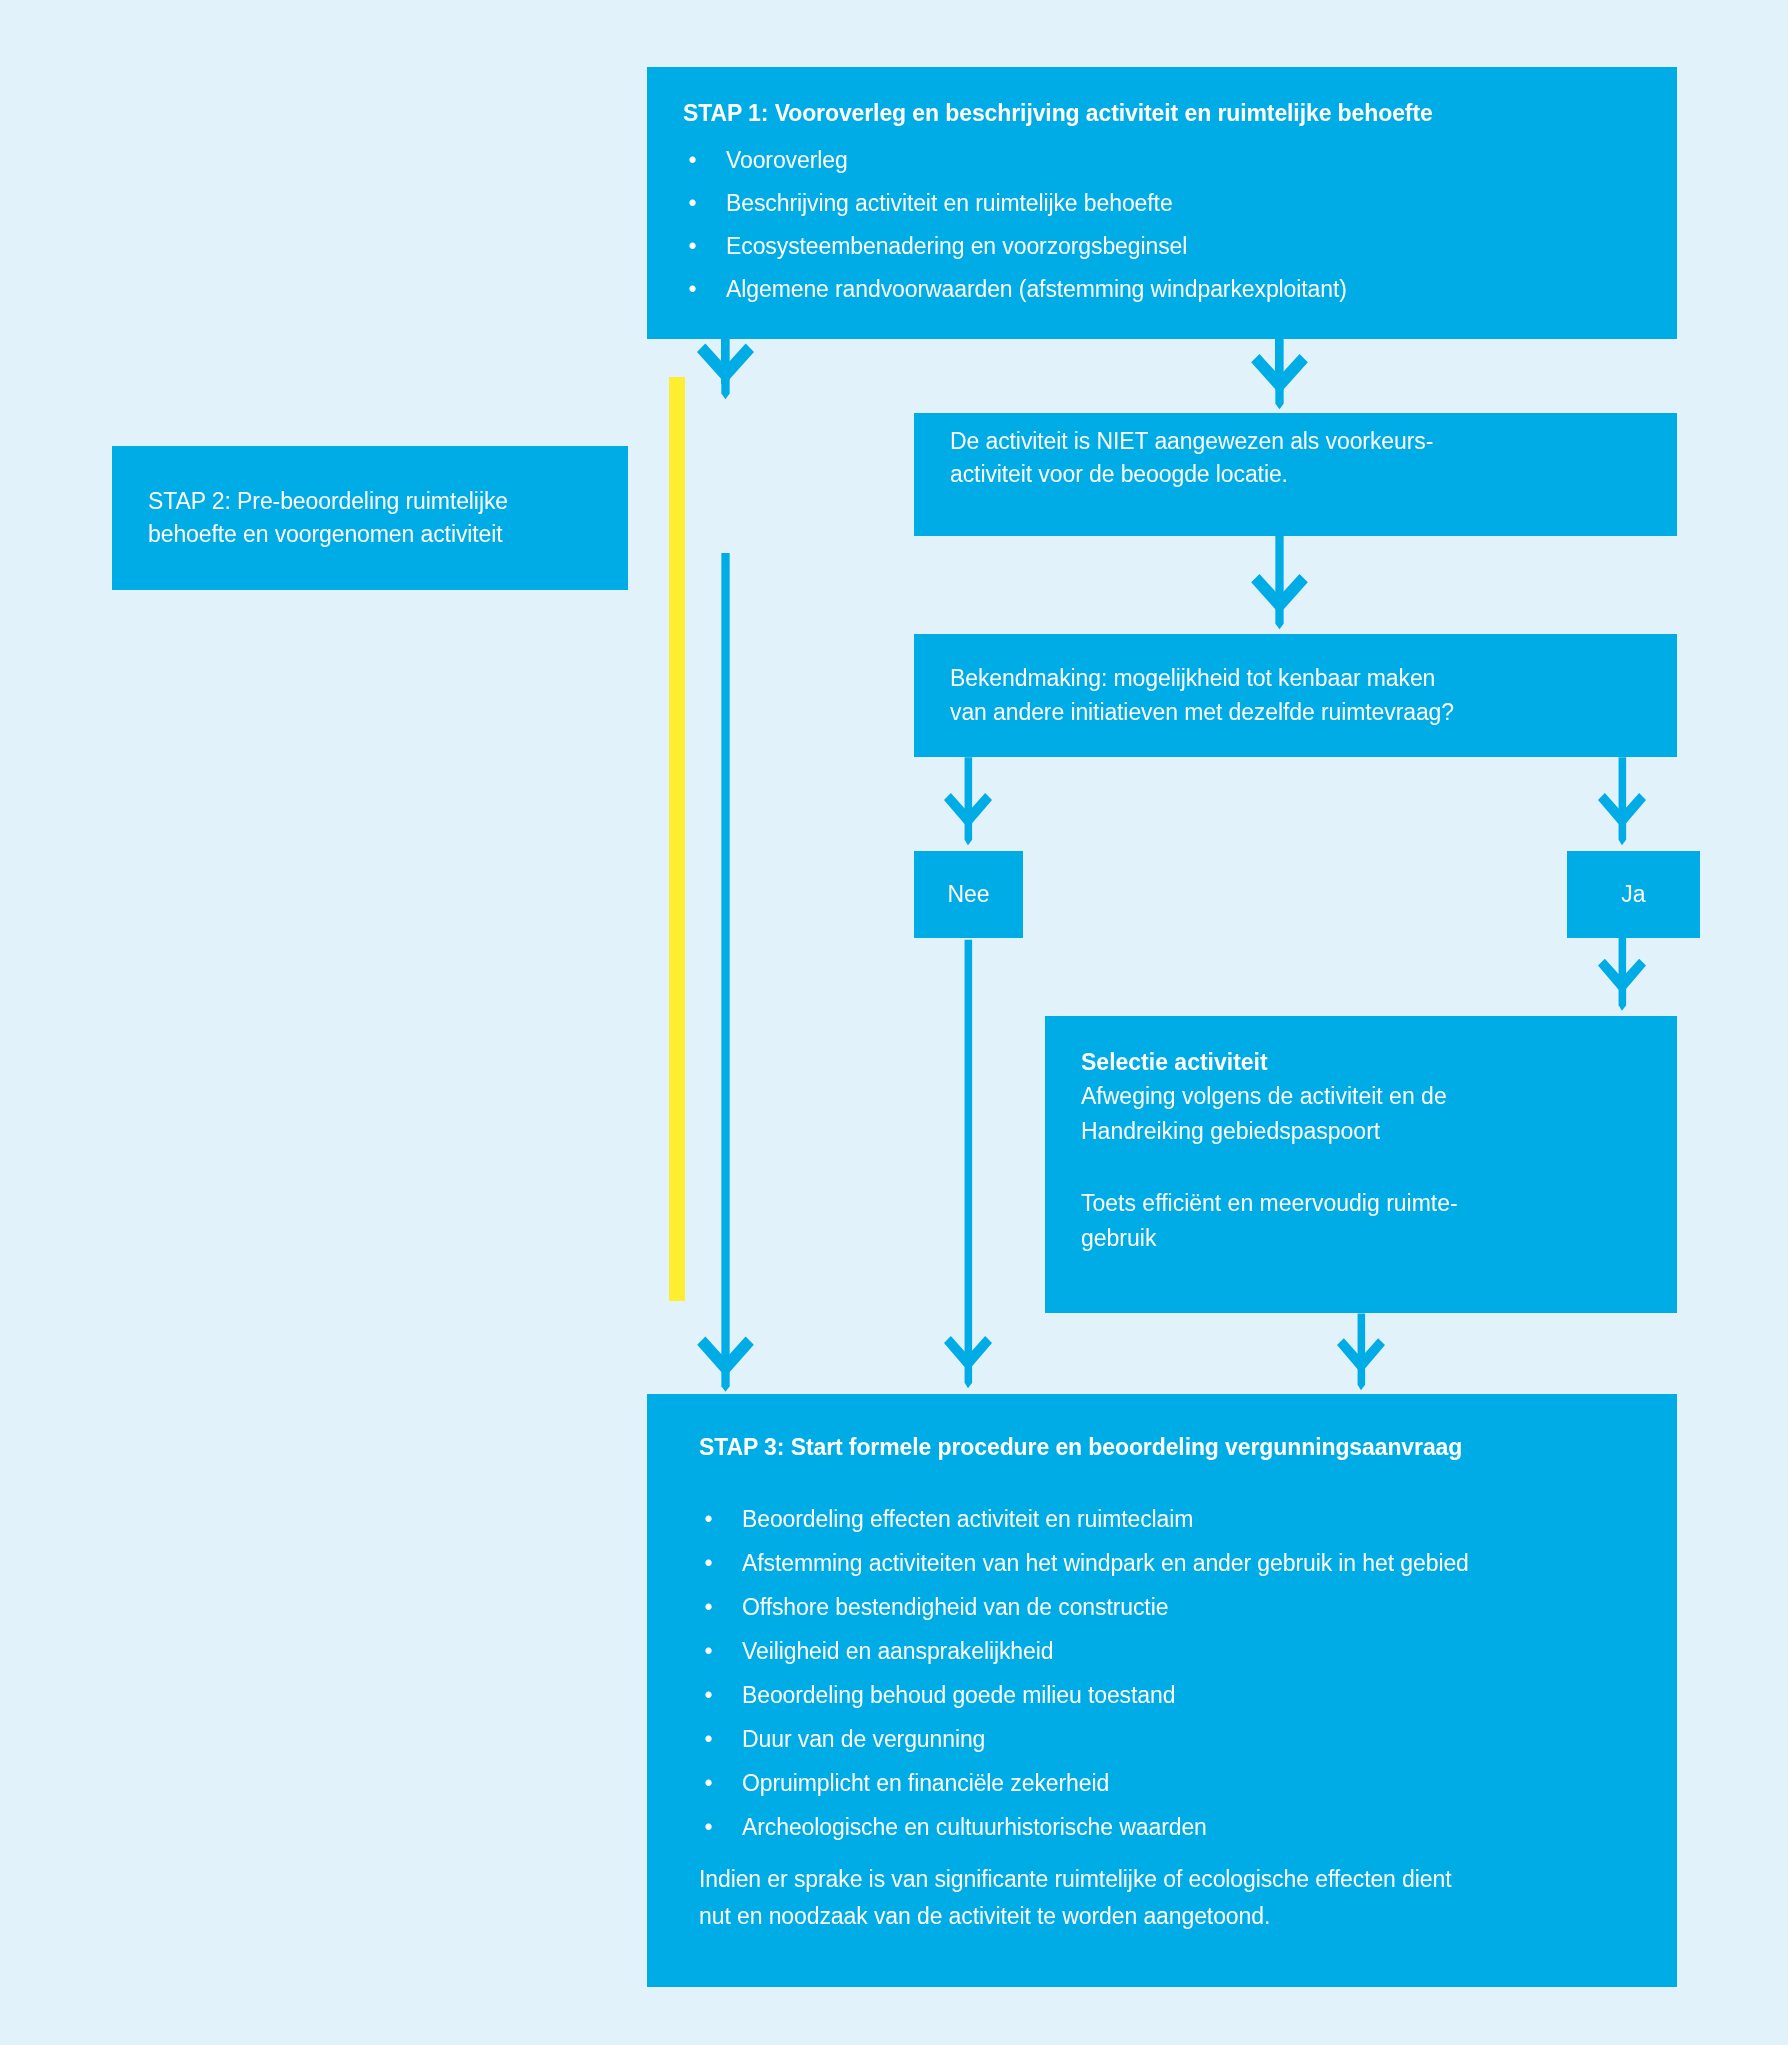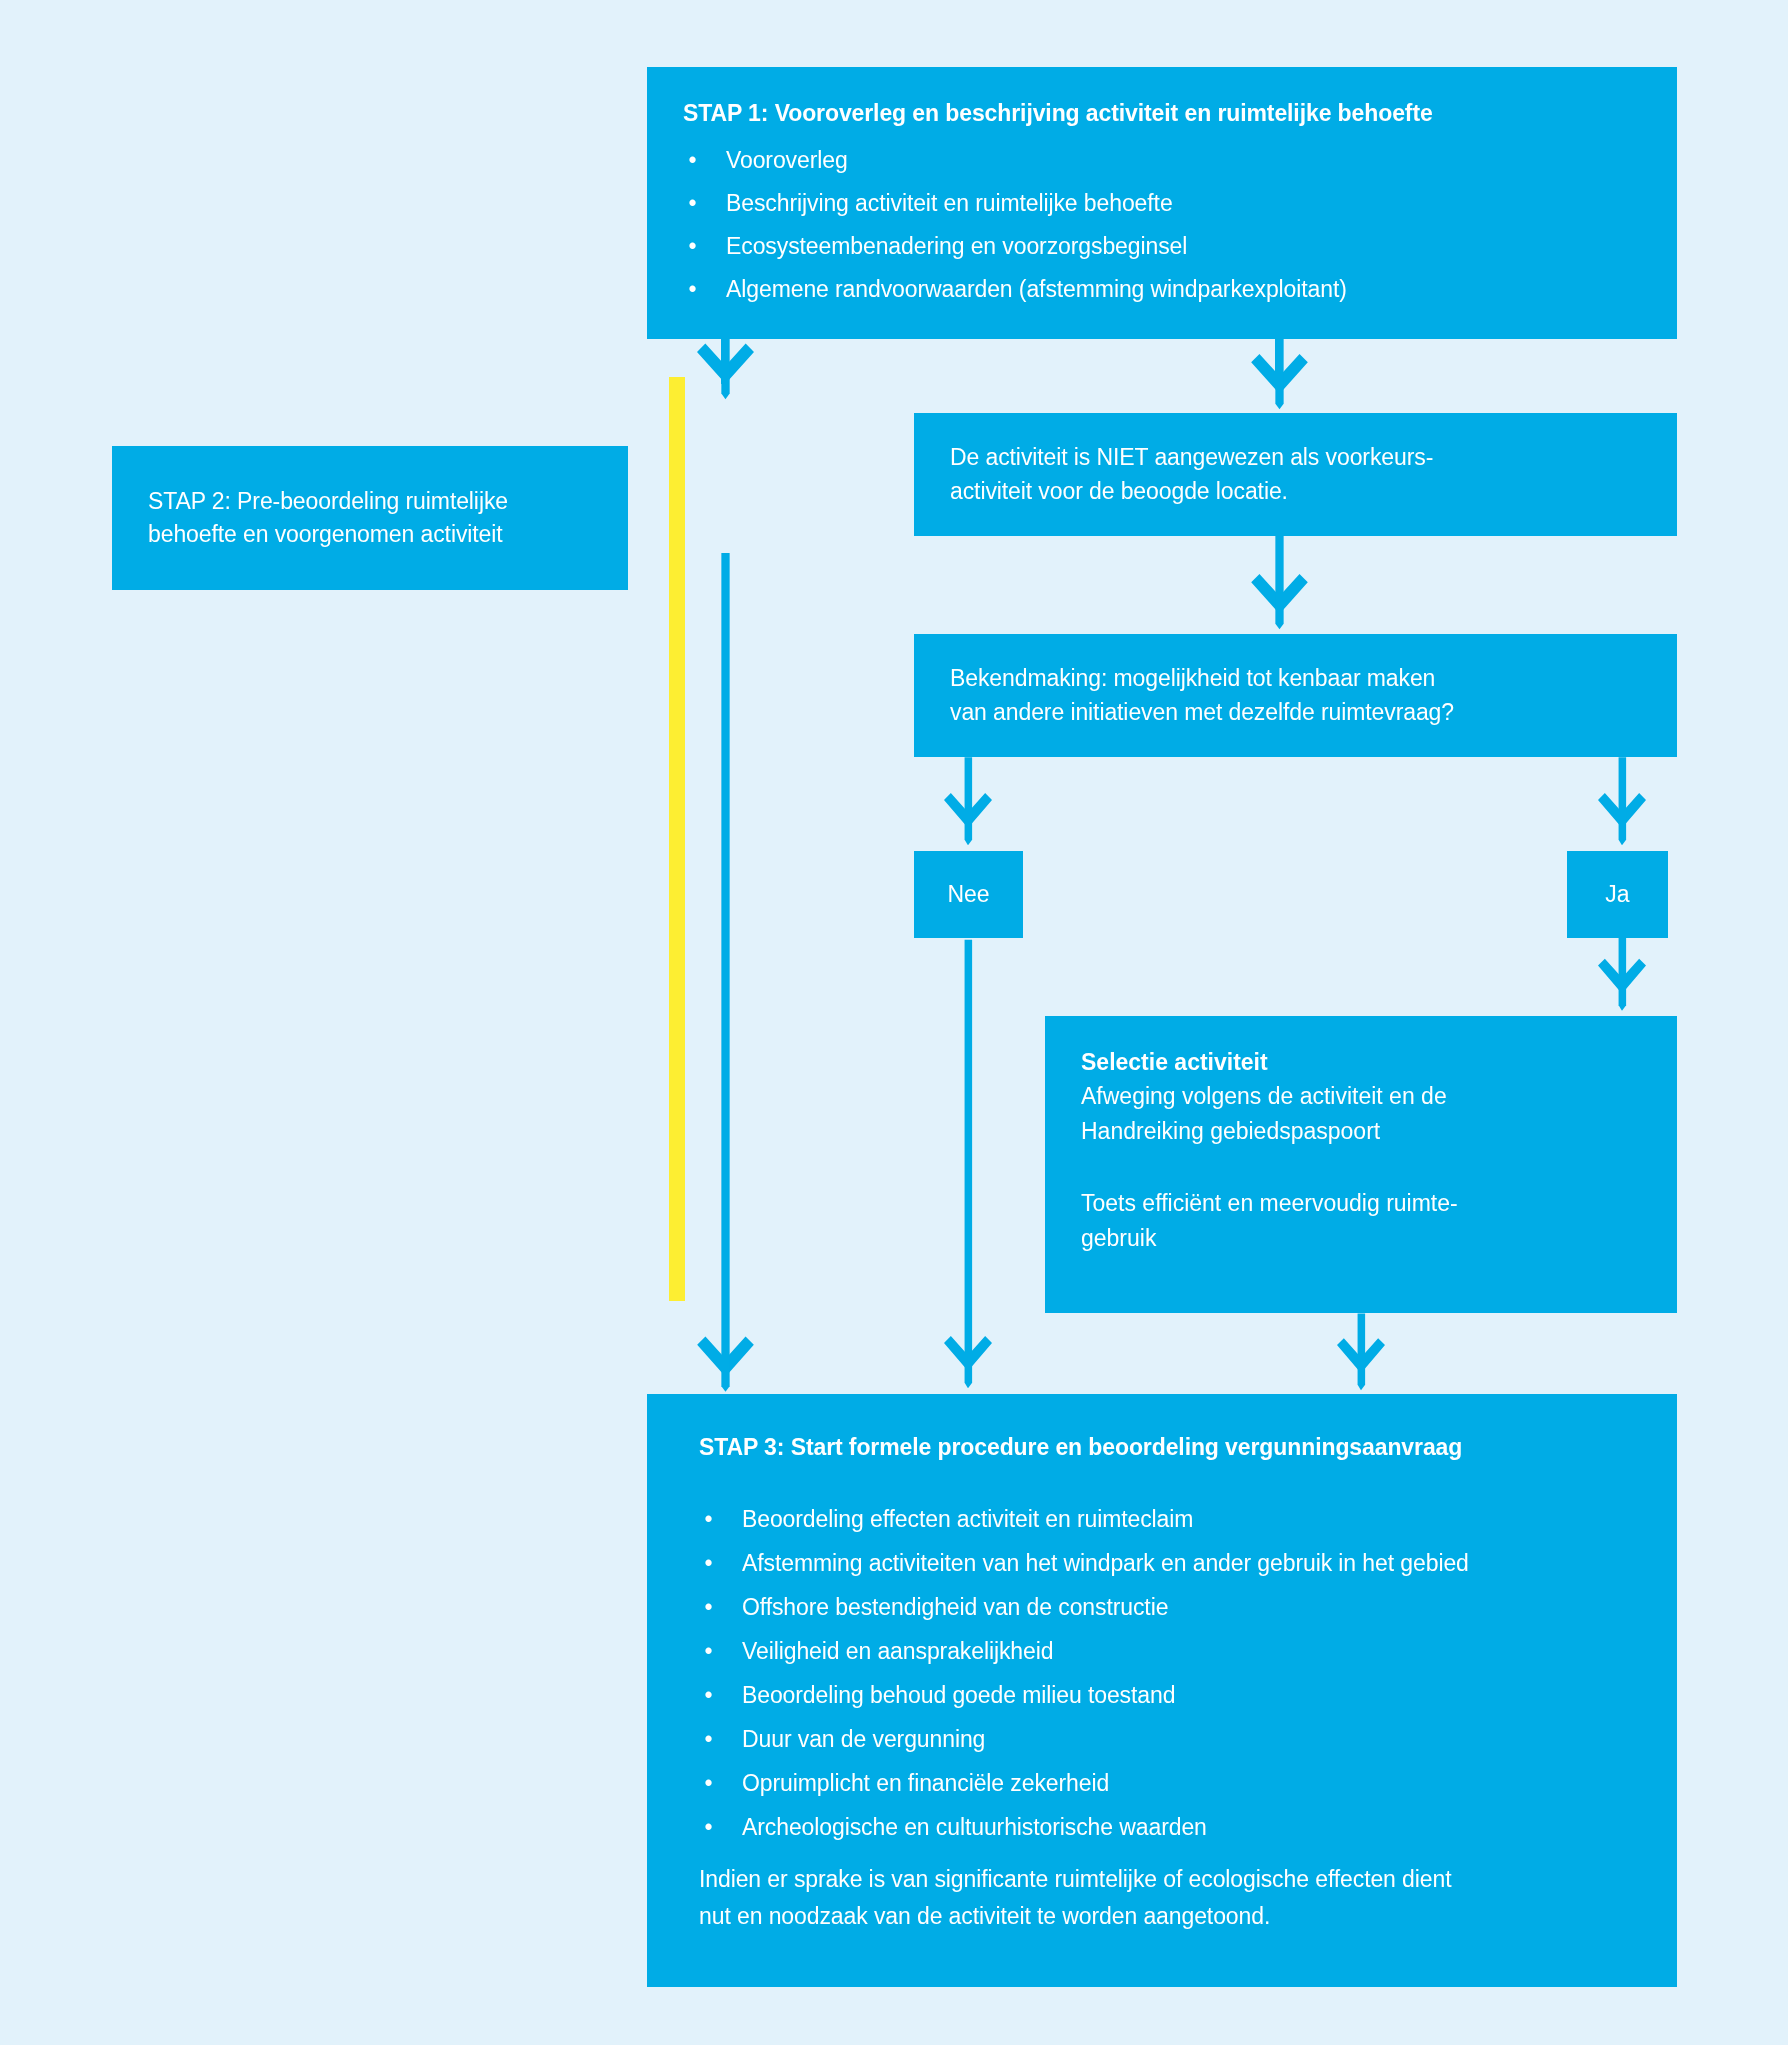--- a/index.html
+++ b/index.html
@@ -73,39 +73,39 @@
   
   #stap2 {
     left: 112px; top: 446px; width: 516px; height: 144px;
     padding: 16px 36px;
     display: flex; align-items: center;
   }
 
   
   #niet-box {
     left: 914px; top: 413px; width: 763px; height: 123px;
-    padding: 0 36px;
-    display: flex; align-items: center;
+    padding: 12px 36px;
+    display: flex; 
   }
 
   
   #bekendmaking-box {
     left: 914px; top: 634px; width: 763px; height: 123px;
     padding: 0 36px;
     display: flex; align-items: center;
   }
 
   
   #nee-box {
     left: 914px; top: 851px; width: 109px; height: 87px;
     display: flex; align-items: center; justify-content: center;
     font-size: 23px;
   }
   #ja-box {
-    left: 1567px; top: 851px; width: 101px; height: 87px;
+    left: 1567px; top: 851px; width: 133px; height: 87px;
     display: flex; align-items: center; justify-content: center;
     font-size: 23px;
   }
 
   
   #selectie-box {
     left: 1045px; top: 1016px; width: 632px; height: 297px;
     padding: 30px 16px 0 36px;
   }
   #selectie-box .sel-title { font-weight: bold; font-size: 23px; line-height: 1.45; }

